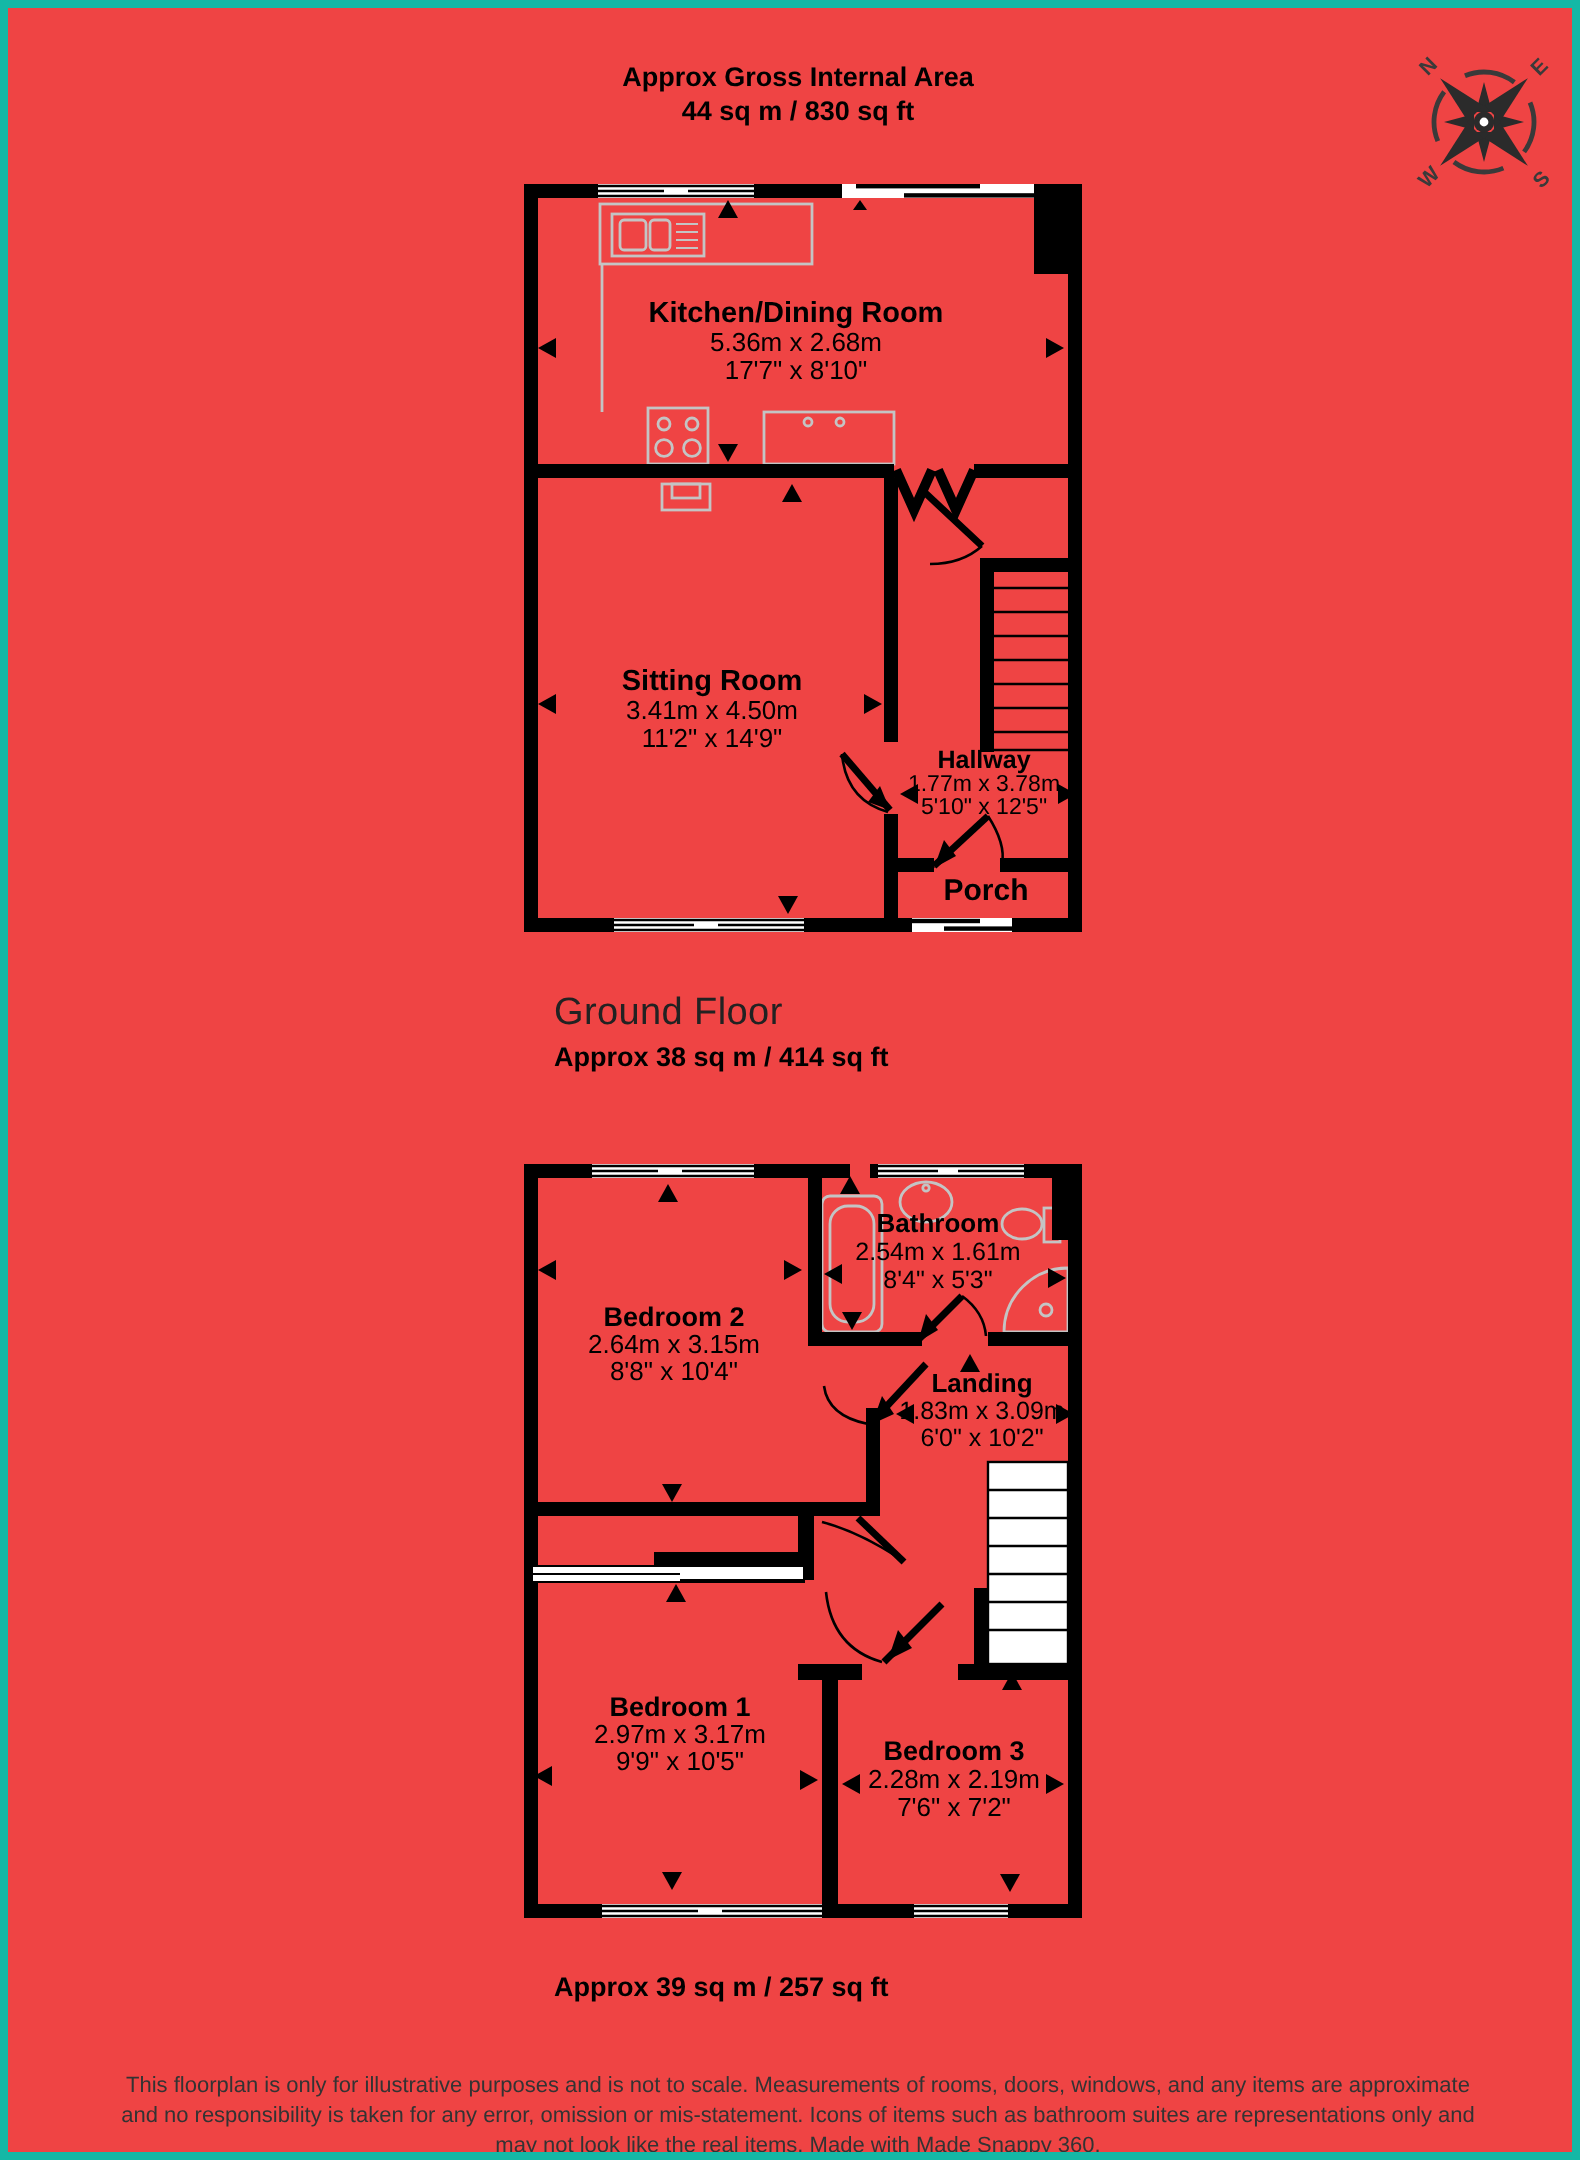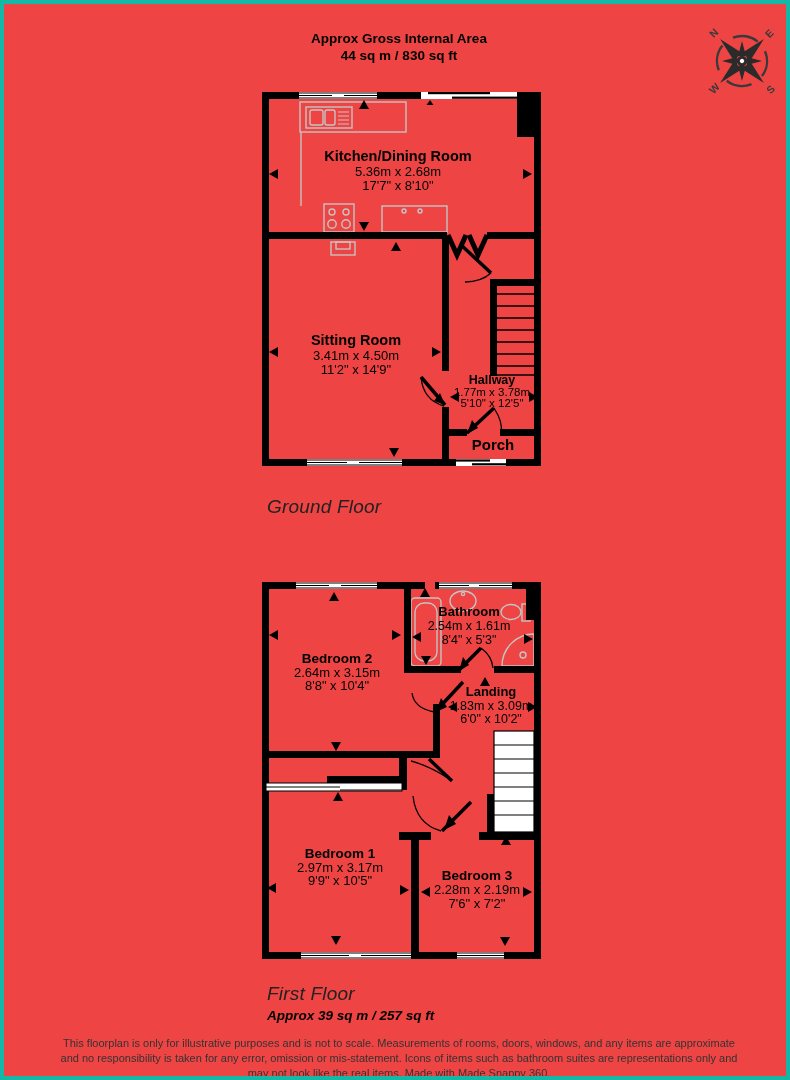--- a/index.html
+++ b/index.html
@@ -3,21 +3,21 @@
 <meta charset="utf-8">
 <style>
   html,body{margin:0;padding:0;background:#fff;}
   .canvas{
     position:relative;width:790px;height:1080px;background:#ef4444;
     font-family:"Liberation Sans", sans-serif;color:#000;
     box-sizing:border-box;border:4px solid #14b8a6;overflow:hidden;
   }
   .hdr{position:absolute;left:0;top:26px;width:790px;text-align:center;
        font-weight:bold;font-size:13.5px;line-height:17px;}
-  .floor-title{position:absolute;left:263px;width:300px;font-style:italic;}
+  .floor-title{position:absolute;left:273px;width:300px;}
   .floor-title .t{font-size:19px;font-weight:400;color:#222;letter-spacing:.2px;}
   .floor-title .a{font-size:13.5px;font-weight:bold;margin-top:3px;}
   .footer{position:absolute;left:0;top:1032px;width:790px;text-align:center;
           font-size:11px;line-height:15px;color:#333;}
   svg{position:absolute;}
   svg text{font-family:"Liberation Sans", sans-serif;}
   .rname{font-weight:bold;}
 </style>
 </head>
 <body>
@@ -179,20 +179,21 @@
         <text class="rname" x="488" y="380" font-size="12.5">Hallway</text>
         <text x="488" y="391.5" font-size="11.5">1.77m x 3.78m</text>
         <text x="488" y="403" font-size="11.5">5'10" x 12'5"</text>
       </g>
       <text class="rname" x="489" y="446" font-size="15">Porch</text>
     </g>
   </svg>
 
   <div class="floor-title" style="top:492px">
     <div class="t">Ground Floor</div>
+    <div class="a">Approx 38 sq m / 414 sq ft</div>
   </div>
 
   <svg style="left:255px;top:575px" width="285" height="383" viewBox="255 575 285 383">
 
     <g fill="none" stroke-width="1.4" stroke="#c4c4c4">
       <g>
         <rect x="407" y="594" width="30" height="68" rx="4"></rect>
         <rect x="411" y="599" width="22" height="58" rx="9"></rect>
       </g>
       <g>
@@ -330,21 +331,20 @@
       </g>
       <g>
         <text class="rname" x="473" y="876" font-size="13.5">Bedroom 3</text>
         <text x="473" y="890" font-size="13">2.28m x 2.19m</text>
         <text x="473" y="904" font-size="13">7'6" x 7'2"</text>
       </g>
     </g>
   </svg>
 
   <div class="floor-title" style="top:979px">
-    <div class="t">First Floor</div>
     <div class="a">Approx 39 sq m / 257 sq ft</div>
   </div>
 
   <div class="footer">
     <div>This floorplan is only for illustrative purposes and is not to scale. Measurements of rooms, doors, windows, and any items are approximate</div>
     <div>and no responsibility is taken for any error, omission or mis-statement. Icons of items such as bathroom suites are representations only and</div>
     <div>may not look like the real items. Made with Made Snappy 360.</div>
   </div>
 
 </div>

